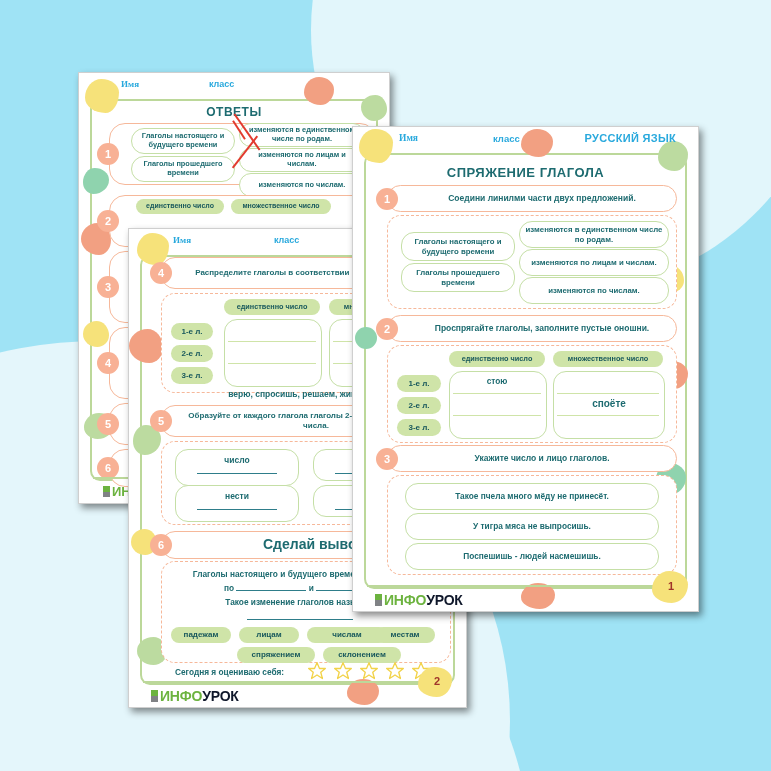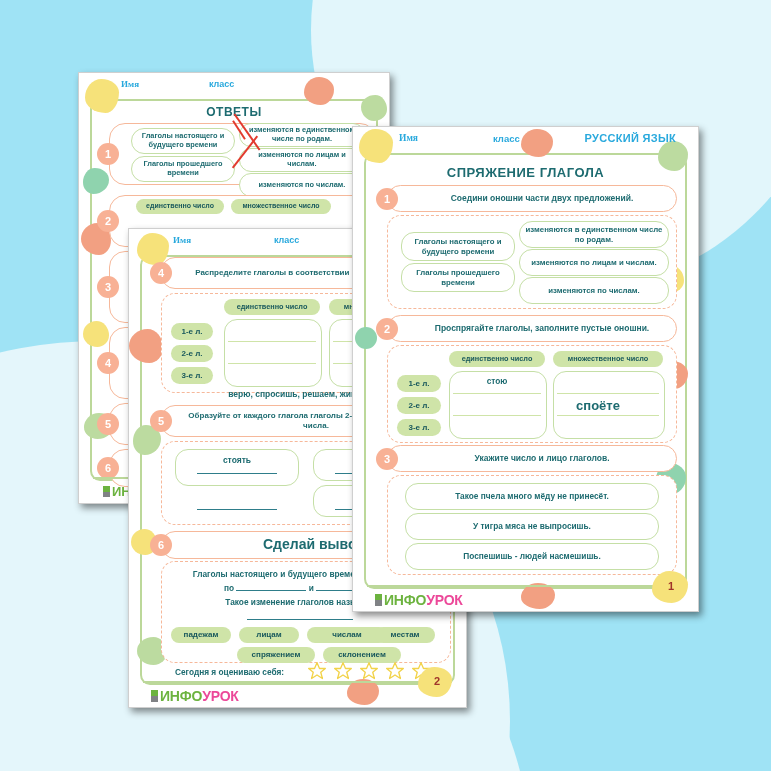--- a/index.html
+++ b/index.html
@@ -77,21 +77,21 @@
     display:flex;align-items:center;justify-content:center;text-align:center;
     color:#18585c;font-weight:bold;line-height:1.15;
   }
   .gline{position:absolute;height:1px;background:#cfe4a8;}
   .wline{position:absolute;height:1.3px;background:#2e7d8a;}
 
   
   .logo{position:absolute;display:flex;align-items:center;font-weight:bold;letter-spacing:-.2px;}
   .logo .mark{display:inline-block;margin-right:2px;}
   .logo .i{color:#6cb33f;}
-  .logo .u{color:#ec4899;}
+  .logo .u{color:#0f172a;}
   .footrule{position:absolute;height:2.5px;background:#bcd89a;}
 
   
   .pgnum{
     position:absolute;color:#a0342a;font-weight:bold;z-index:5;
   }
 
   .redline{position:absolute;background:#e23b2e;transform-origin:center;}
 
   .star{position:absolute;}
@@ -193,22 +193,23 @@
     <div class="gbox" style="left:200px;top:90px;width:110px;height:66px;"></div>
     <div class="gline" style="left:204px;top:112px;width:102px;"></div>
     <div class="gline" style="left:204px;top:134px;width:102px;"></div>
     <div style="position:absolute;left:32px;top:160px;width:288px;text-align:center;font-size:8.5px;font-weight:bold;color:#1d6b70;">верю, спросишь, решаем, живёт, ды</div>
 
     <div class="task" style="left:32px;top:176px;width:288px;height:30px;">
       <div class="num" style="left:-12px;width:22px;height:22px;font-size:11px;">5</div>
       <div class="txt" style="font-size:8px;">Образуйте от каждого глагола глаголы 2-го лица единственного числа.</div>
     </div>
     <div class="dashbox" style="left:32px;top:212px;width:288px;height:82px;"></div>
-    <div class="gbox" style="left:46px;top:220px;width:122px;height:30px;font-size:8.5px;align-items:flex-start;padding-top:5px;">стоять</div>
+    <div class="gbox" style="left:46px;top:220px;width:122px;height:30px;font-size:8.5px;align-items:flex-start;padding-top:5px;">число</div>
     <div class="wline" style="left:68px;top:244px;width:80px;"></div>
+    <div class="gbox" style="left:46px;top:256px;width:122px;height:30px;font-size:8.5px;align-items:flex-start;padding-top:5px;">нести</div>
     <div class="wline" style="left:68px;top:280px;width:80px;"></div>
     <div class="gbox" style="left:184px;top:220px;width:122px;height:30px;font-size:8.5px;"></div>
     <div class="wline" style="left:206px;top:244px;width:80px;"></div>
     <div class="gbox" style="left:184px;top:256px;width:122px;height:30px;font-size:8.5px;"></div>
     <div class="wline" style="left:206px;top:280px;width:80px;"></div>
 
     <div class="task" style="left:32px;top:302px;width:288px;height:26px;">
       <div class="num" style="left:-12px;width:22px;height:22px;font-size:11px;">6</div>
       <div class="txt" style="font-size:14px;">Сделай вывод.</div>
     </div>
@@ -273,21 +274,21 @@
     <div class="blob" style="left:2px;top:200px;width:22px;height:22px;background:#8fd3ae;border-radius:50%;"></div>
 
     <div class="hd-name" style="left:46px;top:6px;font-size:9.5px;">Имя</div>
     <div class="hd-class" style="left:140px;top:6px;font-size:9.5px;">класс</div>
     <div class="hd-subject" style="right:22px;top:5px;font-size:11px;">РУССКИЙ ЯЗЫК</div>
 
     <div class="pg-title" style="top:38px;font-size:13px;">СПРЯЖЕНИЕ ГЛАГОЛА</div>
 
     <div class="task" style="left:34px;top:58px;width:288px;height:25px;">
       <div class="num" style="left:-12px;width:22px;height:22px;font-size:11px;">1</div>
-      <div class="txt" style="font-size:8.5px;">Соедини оношни части двух предложений.</div>
+      <div class="txt" style="font-size:8.5px;">Соедини линилми части двух предложений.</div>
     </div>
     <div class="dashbox" style="left:34px;top:88px;width:288px;height:92px;"></div>
     <div class="gbox" style="left:48px;top:105px;width:104px;height:27px;font-size:7.8px;padding:0 4px;">Глаголы настоящего и будущего времени</div>
     <div class="gbox" style="left:48px;top:136px;width:104px;height:27px;font-size:7.8px;padding:0 4px;">Глаголы прошедшего времени</div>
     <div class="gbox" style="left:166px;top:94px;width:140px;height:25px;font-size:7.8px;padding:0 4px;">изменяются в единственном числе по родам.</div>
     <div class="gbox" style="left:166px;top:122px;width:140px;height:25px;font-size:7.8px;padding:0 4px;">изменяются по лицам и числам.</div>
     <div class="gbox" style="left:166px;top:150px;width:140px;height:25px;font-size:7.8px;padding:0 4px;">изменяются по числам.</div>
 
     <div class="task" style="left:34px;top:188px;width:288px;height:25px;">
       <div class="num" style="left:-12px;width:22px;height:22px;font-size:11px;">2</div>
@@ -301,21 +302,21 @@
     <div class="gfill" style="left:44px;top:292px;width:44px;height:17px;font-size:8px;">3-е л.</div>
 
     <div class="gbox" style="left:96px;top:244px;width:96px;height:66px;"></div>
     <div class="gline" style="left:100px;top:266px;width:88px;"></div>
     <div class="gline" style="left:100px;top:288px;width:88px;"></div>
     <div style="position:absolute;left:96px;top:249px;width:96px;text-align:center;font-size:8.3px;font-weight:bold;color:#1d6b70;">стою</div>
 
     <div class="gbox" style="left:200px;top:244px;width:110px;height:66px;"></div>
     <div class="gline" style="left:204px;top:266px;width:102px;"></div>
     <div class="gline" style="left:204px;top:288px;width:102px;"></div>
-    <div style="position:absolute;left:182px;top:271px;width:126px;text-align:center;font-size:13px;font-weight:bold;color:#1d6b70;">споёте</div>
+    <div style="position:absolute;left:193px;top:271px;width:126px;text-align:center;font-size:10px;font-weight:bold;color:#1d6b70;">споёте</div>
 
     <div class="task" style="left:34px;top:318px;width:288px;height:25px;">
       <div class="num" style="left:-12px;width:22px;height:22px;font-size:11px;">3</div>
       <div class="txt" style="font-size:8.5px;">Укажите число и лицо глаголов.</div>
     </div>
     <div class="dashbox" style="left:34px;top:348px;width:288px;height:98px;"></div>
     <div class="gbox" style="left:52px;top:356px;width:252px;height:25px;font-size:8.3px;">Такое пчела много мёду не принесёт.</div>
     <div class="gbox" style="left:52px;top:386px;width:252px;height:25px;font-size:8.3px;">У тигра мяса не выпросишь.</div>
     <div class="gbox" style="left:52px;top:416px;width:252px;height:25px;font-size:8.3px;">Поспешишь - людей насмешишь.</div>
 

